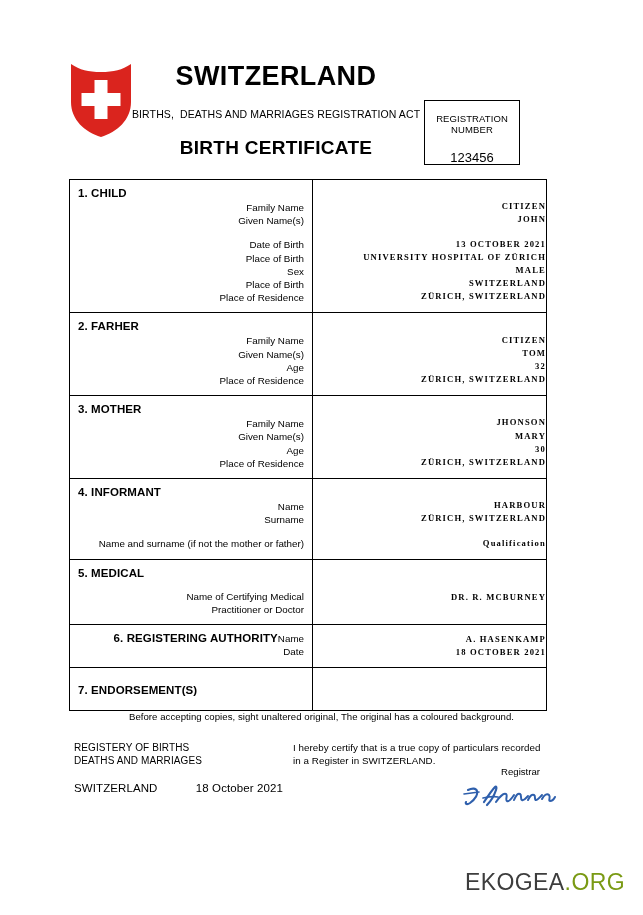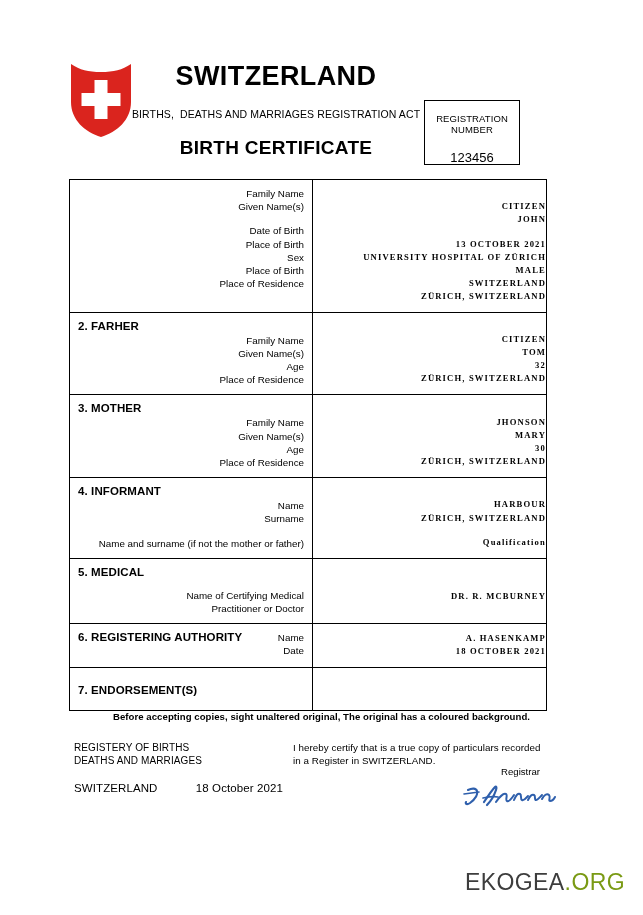--- a/index.html
+++ b/index.html
@@ -142,34 +142,34 @@
     line-height: 13.2px;
     text-align: right;
   }
   .values .val { display: block; white-space: nowrap; }
   .values .val.gap { margin-top: 11px; }
   .values .val.blank { visibility: hidden; }
 
   
   .head-row {
     display: flex;
-    justify-content: space-between;
+    justify-content: flex-end;
     align-items: flex-start;
   }
   .head-row .sec-heading { margin-bottom: 0; }
 
   
   .notice {
     position: absolute;
     left: 0;
     top: 711px;
     width: 643px;
     text-align: center;
     font-size: 9.6px;
-    font-weight: bold;
+    font-weight: normal;
     letter-spacing: 0.05px;
   }
 
   .registry {
     position: absolute;
     left: 74px;
     top: 742px;
     font-size: 10px;
     line-height: 12.6px;
     letter-spacing: 0.1px;
@@ -247,20 +247,21 @@
     <div class="reg-box">
       <div class="reg-label">REGISTRATION NUMBER</div>
       <div class="reg-value">123456</div>
     </div>
   </div>
 
   <div class="cert-table">
 
     <div class="section">
       <div class="sec-left">
+        <div class="sec-heading">1. CHILD</div>
         <div class="labels">
           <span class="lbl">Family Name</span>
           <span class="lbl">Given Name(s)</span>
           <span class="lbl gap">Date of Birth</span>
           <span class="lbl">Place of Birth</span>
           <span class="lbl">Sex</span>
           <span class="lbl">Place of Birth</span>
           <span class="lbl">Place of Residence</span>
         </div>
       </div>

